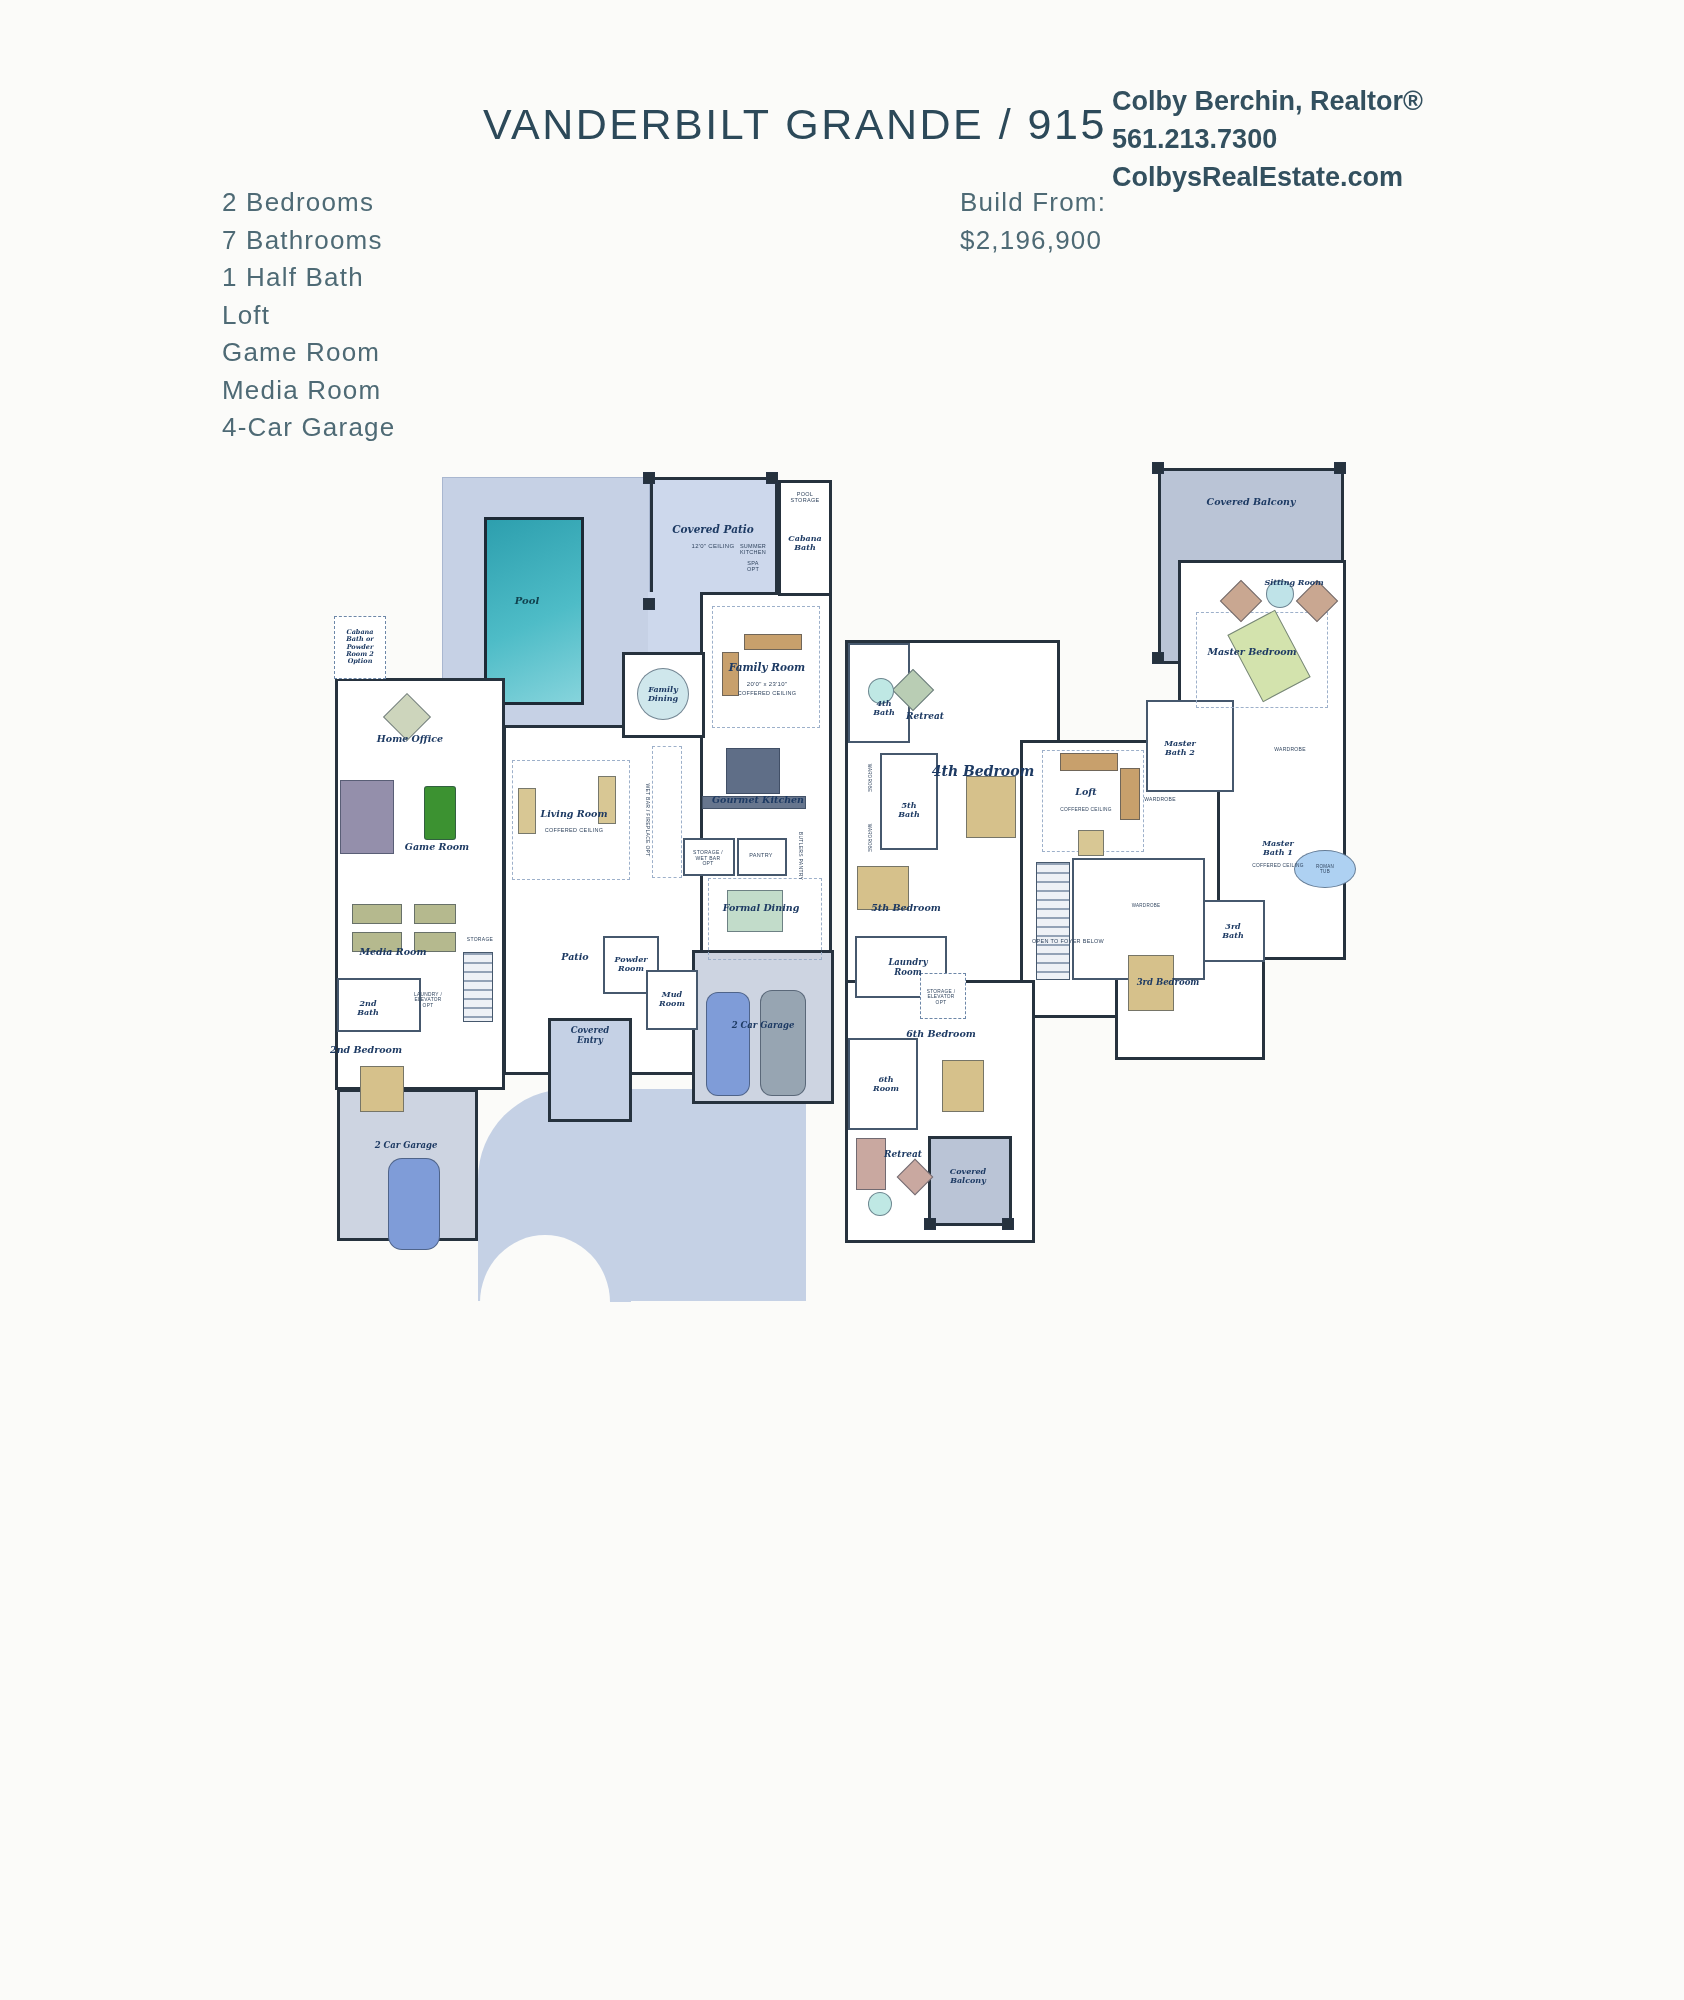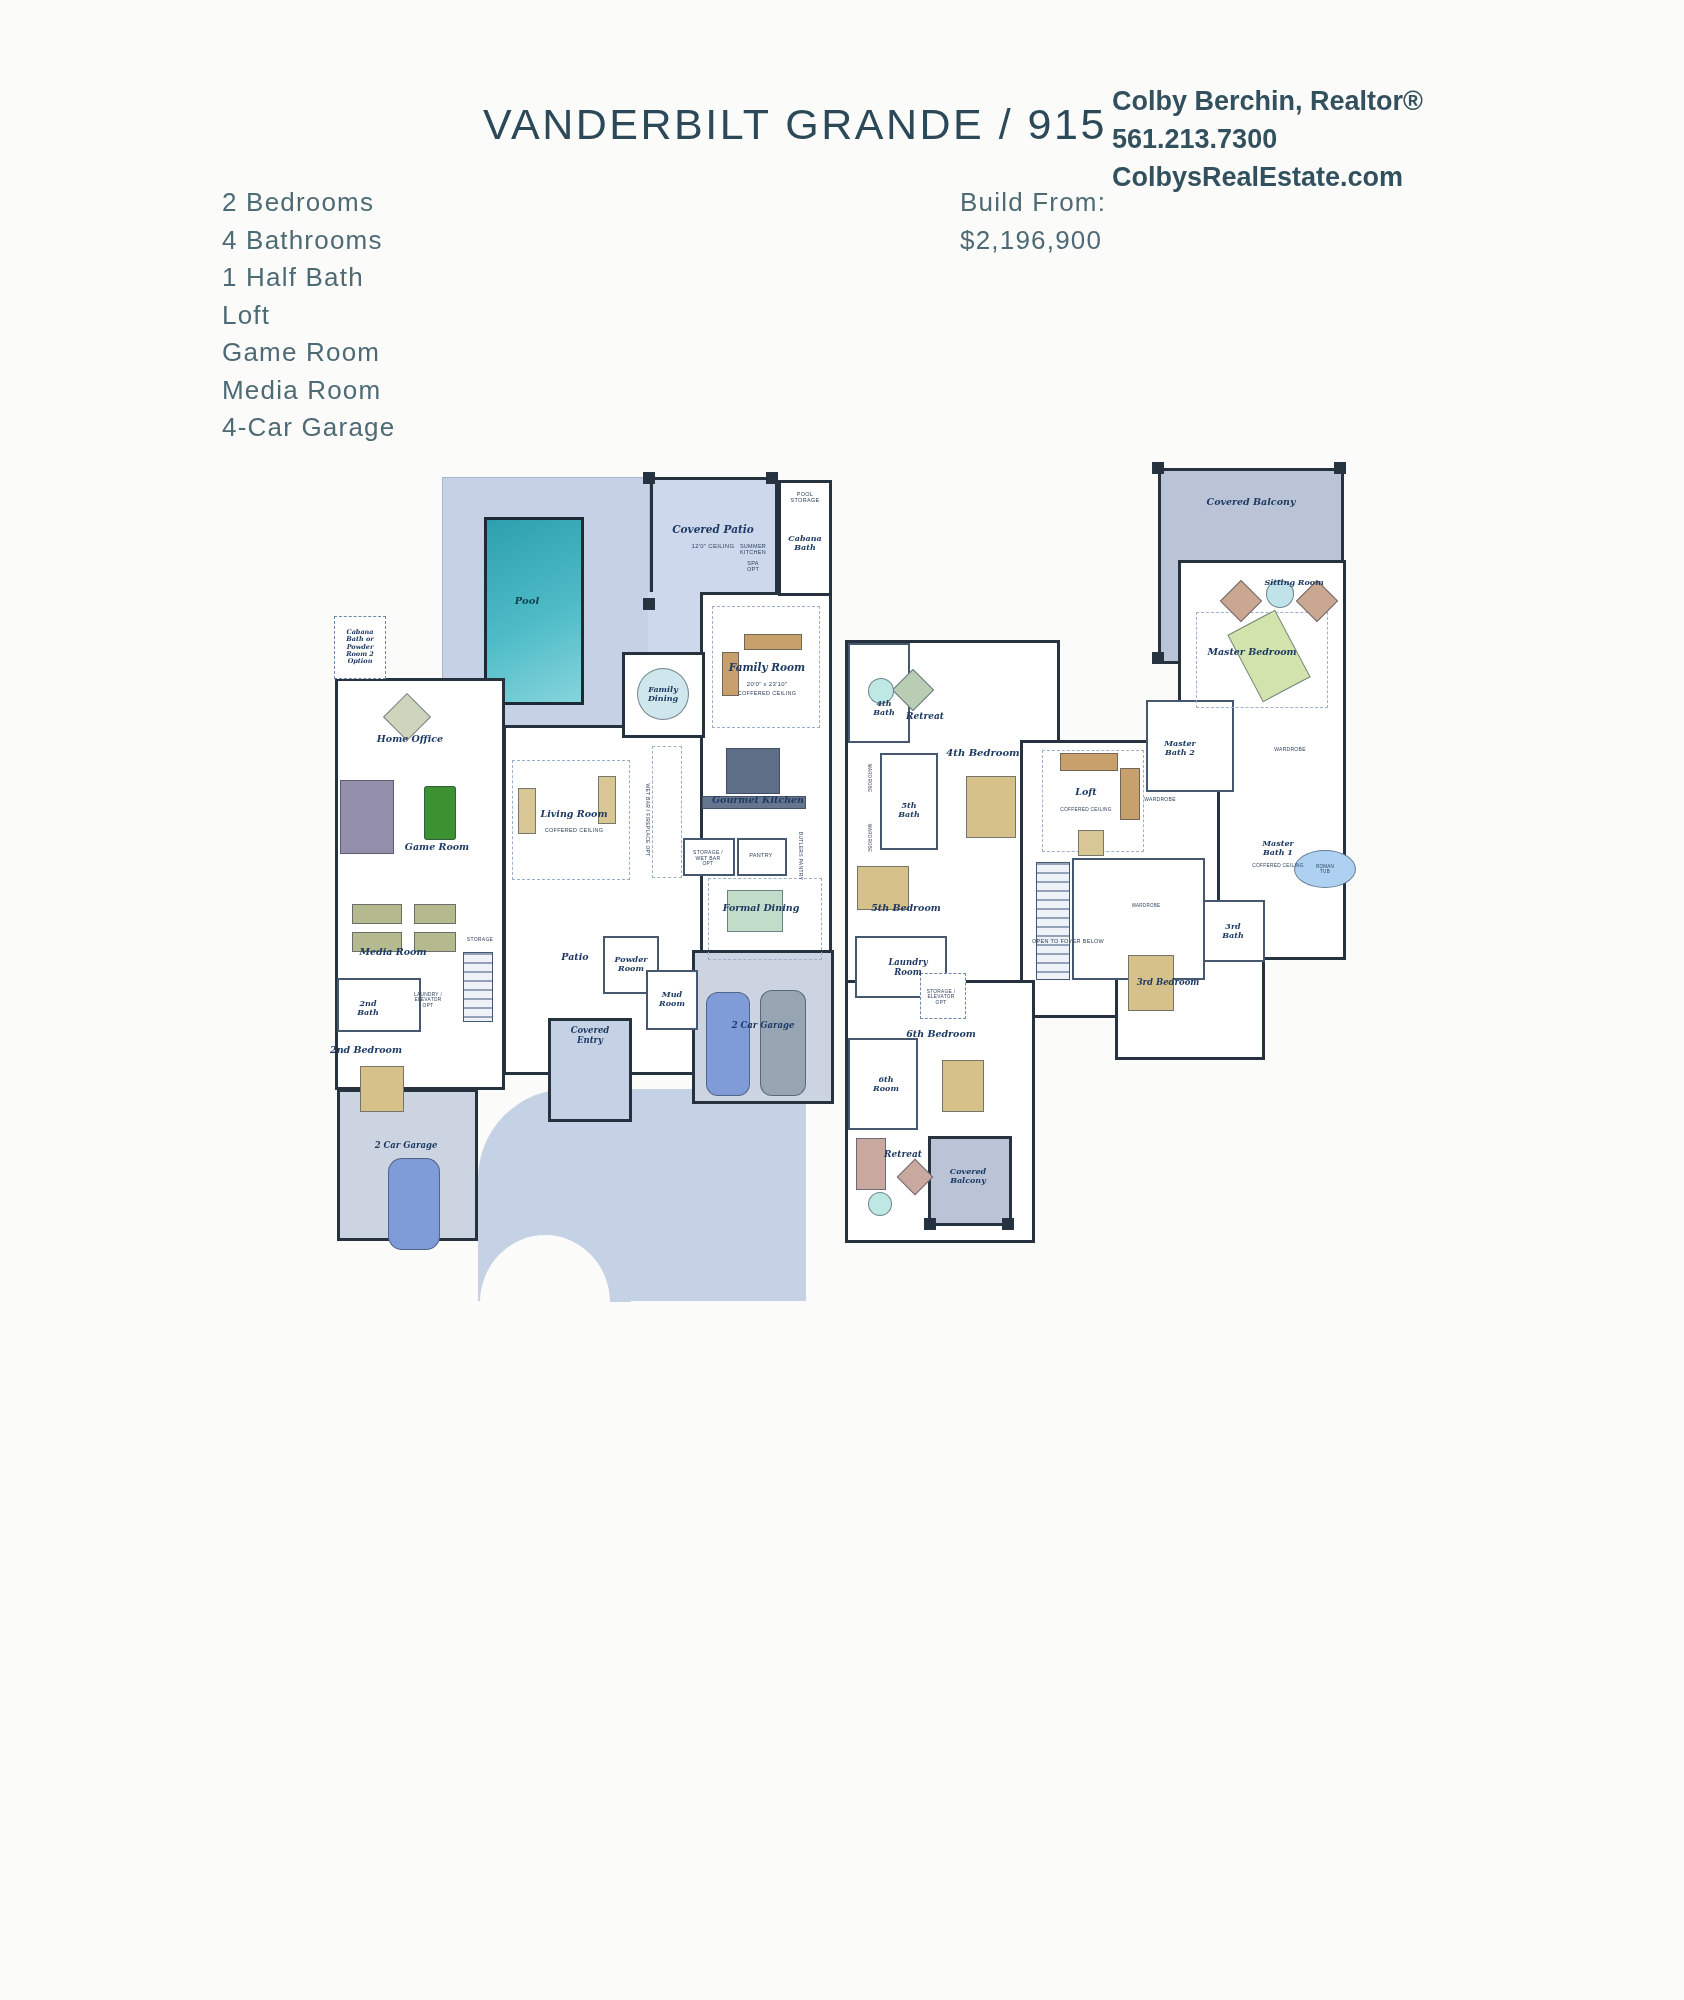--- a/index.html
+++ b/index.html
@@ -32,21 +32,21 @@
   <h1 class="title">VANDERBILT GRANDE / 915</h1>
 
   <div class="contact">
     <div>Colby Berchin, Realtor®</div>
     <div>561.213.7300</div>
     <div>ColbysRealEstate.com</div>
   </div>
 
   <ul class="features" id="features-list">
       <li>2 Bedrooms</li>
-      <li>4 Bathrooms</li>
+      <li>7 Bathrooms</li>
       <li>1 Half Bath</li>
       <li>Loft</li>
       <li>Game Room</li>
       <li>Media Room</li>
       <li>4-Car Garage</li>
     </ul>
 
   <div class="price-block" id="price-1">
     <div>Build From:</div>
     <div>$2,196,900</div>
@@ -200,21 +200,21 @@
       <div class="plan-label sans" style="position: absolute; left: 1290px; top: 750px; font-size: 5px; transform: translate(-50%, -50%);">WARDROBE</div>
       <div class="plan-label sans" style="position: absolute; left: 1160px; top: 800px; font-size: 5px; transform: translate(-50%, -50%);">WARDROBE</div>
       <div class="plan-label" style="position: absolute; left: 1278px; top: 848px; font-size: 8px; transform: translate(-50%, -50%);">Master
 Bath 1</div>
       <div class="plan-label sans" style="position: absolute; left: 1278px; top: 866px; font-size: 4.8px; transform: translate(-50%, -50%);">COFFERED CEILING</div>
       <div class="plan-label sans" style="position: absolute; left: 1325px; top: 869px; font-size: 4.5px; transform: translate(-50%, -50%);">ROMAN
 TUB</div>
       <div class="plan-label" style="position: absolute; left: 884px; top: 708px; font-size: 8px; transform: translate(-50%, -50%);">4th
 Bath</div>
       <div class="plan-label" style="position: absolute; left: 925px; top: 716px; font-size: 9px; transform: translate(-50%, -50%);">Retreat</div>
-      <div class="plan-label" style="position: absolute; left: 983px; top: 753px; font-size: 10px; transform: translate(-50%, -50%);">4th Bedroom</div>
+      <div class="plan-label" style="position: absolute; left: 983px; top: 772px; font-size: 14px; transform: translate(-50%, -50%);">4th Bedroom</div>
       <div class="plan-label" style="position: absolute; left: 909px; top: 810px; font-size: 8px; transform: translate(-50%, -50%);">5th
 Bath</div>
       <div class="plan-label" style="position: absolute; left: 1086px; top: 792px; font-size: 9.5px; transform: translate(-50%, -50%);">Loft</div>
       <div class="plan-label sans" style="position: absolute; left: 1086px; top: 810px; font-size: 4.8px; transform: translate(-50%, -50%);">COFFERED CEILING</div>
       <div class="plan-label sans" style="position: absolute; left: 869px; top: 778px; font-size: 4.5px; transform: translate(-50%, -50%) rotate(90deg);">WARDROBE</div>
       <div class="plan-label sans" style="position: absolute; left: 869px; top: 838px; font-size: 4.5px; transform: translate(-50%, -50%) rotate(90deg);">WARDROBE</div>
       <div class="plan-label" style="position: absolute; left: 906px; top: 908px; font-size: 9.5px; transform: translate(-50%, -50%);">5th Bedroom</div>
       <div class="plan-label" style="position: absolute; left: 908px; top: 968px; font-size: 8.5px; transform: translate(-50%, -50%);">Laundry
 Room</div>
       <div class="plan-label sans" style="position: absolute; left: 941px; top: 997px; font-size: 4.8px; transform: translate(-50%, -50%);">STORAGE /

